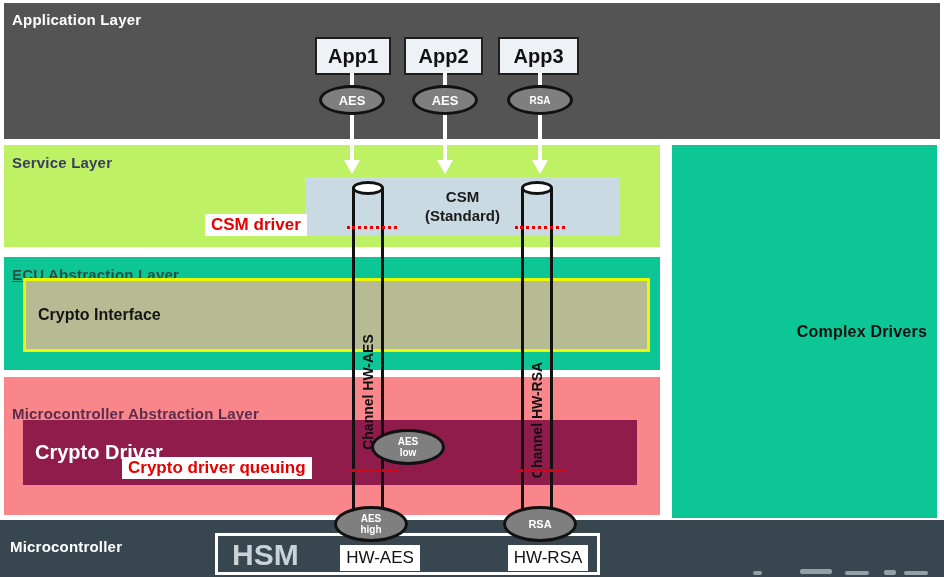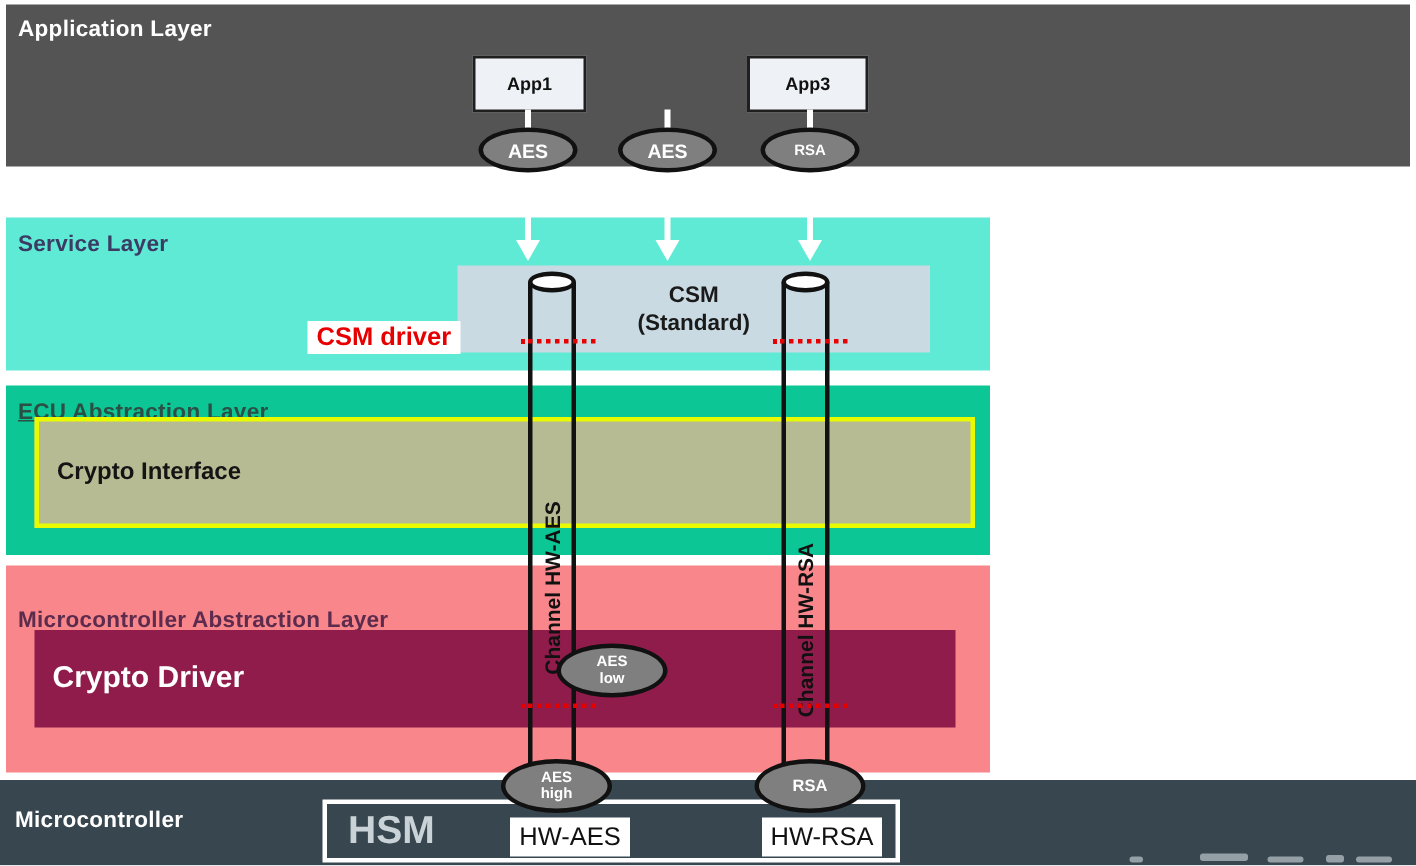--- a/index.html
+++ b/index.html
@@ -4,25 +4,25 @@
 <style>
   html,body{margin:0;padding:0;background:#ffffff;}
   #stage{
     position:relative;width:944px;height:577px;background:#ffffff;overflow:hidden;
     font-family:"Liberation Sans", sans-serif;
   }
   .abs{position:absolute;}
   .layer-title{font-weight:bold;font-size:15px;letter-spacing:.2px;}
 
   
-  .layer-application{left:4px;top:3px;width:936px;height:108px;background:#545454;}
+  .layer-application{left:4px;top:3px;width:936px;height:136px;background:#545454;}
   .layer-application .layer-title{position:absolute;left:8px;top:8px;color:#ffffff;}
   .layer-rte{left:4px;top:114px;width:936px;height:27px;background:#f84e07;}
   .layer-rte .layer-title{position:absolute;left:6px;top:5px;color:#ffffff;}
-  .layer-service{left:4px;top:145px;width:656px;height:102px;background:#5eead4;}
+  .layer-service{left:4px;top:145px;width:656px;height:102px;background:#bef264;}
   .layer-service .layer-title{position:absolute;left:8px;top:9px;color:#3b3b63;}
   .layer-ecu{left:4px;top:257px;width:656px;height:113px;background:#0cc795;}
   .layer-ecu .layer-title{position:absolute;left:8px;top:9px;color:#2b4f44;text-decoration:underline;}
   .layer-mcal{left:4px;top:377px;width:656px;height:138px;background:#f8868a;}
   .layer-mcal .layer-title{position:absolute;left:8px;top:28px;color:#5d2b4d;}
   .layer-microcontroller{left:0px;top:520px;width:944px;height:57px;background:#38474f;}
   .layer-microcontroller .layer-title{position:absolute;left:10px;top:18px;color:#ffffff;}
   .complex-drivers{left:672px;top:145px;width:265px;height:373px;background:#0cc795;}
   .complex-drivers .layer-title{position:absolute;right:10px;top:178px;color:#101010;font-size:16px;}
 
@@ -32,21 +32,21 @@
     color:#1a1a1a;font-weight:bold;font-size:15px;line-height:19px;}
   .crypto-interface{left:23px;top:278px;width:621px;height:68px;background:#b6bb93;
     border:3px solid #e8fb00;display:flex;align-items:center;}
   .crypto-interface span{margin-left:12px;font-weight:bold;font-size:16px;color:#141414;}
   .crypto-driver{left:23px;top:420px;width:614px;height:65px;background:#901c4c;
     display:flex;align-items:center;}
   .crypto-driver span{margin-left:12px;font-weight:bold;font-size:20px;color:#ffffff;}
 
   
   .app-box{top:37px;height:34px;background:#eef2f6;border:2px solid #1f1f1f;
-    display:flex;align-items:center;justify-content:center;font-weight:bold;font-size:12px;color:#111;}
+    display:flex;align-items:center;justify-content:center;font-weight:bold;font-size:20px;color:#111;}
   .app1{left:315px;width:72px;} .app2{left:404px;width:75px;} .app3{left:498px;width:77px;}
   .connector{width:4px;background:#ffffff;top:73px;height:89px;z-index:4;}
   .arrow-down{width:0;height:0;border-left:8px solid transparent;border-right:8px solid transparent;
     border-top:14px solid #ffffff;top:160px;z-index:4;}
 
   
   .g-ellipse{background:#7f7f7f;border:3px solid #111111;border-radius:50%;
     display:flex;flex-direction:column;align-items:center;justify-content:center;
     color:#ffffff;font-weight:bold;z-index:6;}
   .top-ellipse{top:85px;width:60px;height:24px;font-size:13px;}
@@ -74,21 +74,21 @@
   .note-csm{left:205px;top:214px;}
   .note-cdq{left:122px;top:457px;}
   .dotted{height:0;border-top:3px dotted #e60000;z-index:7;}
   .dot-csm-a{left:347px;top:226px;width:50px;}
   .dot-csm-b{left:515px;top:226px;width:50px;}
   .dot-cdq-a{left:347px;top:469px;width:50px;}
   .dot-cdq-b{left:515px;top:469px;width:50px;}
 
   
   .hsm-box{left:215px;top:533px;width:379px;height:36px;border:3px solid #ffffff;z-index:3;}
-  .hsm-label{left:232px;top:538px;color:#c9d2d6;font-weight:bold;font-size:26px;z-index:4;}
+  .hsm-label{left:232px;top:538px;color:#c9d2d6;font-weight:bold;font-size:30px;z-index:4;}
   .hw-box{top:545px;width:80px;height:26px;background:#ffffff;color:#111;
     display:flex;align-items:center;justify-content:center;font-size:17px;z-index:4;}
   .hw-aes{left:340px;} .hw-rsa{left:508px;}
 
   
   .frag{background:rgba(225,233,238,.55);border-radius:2px;z-index:2;}
 </style>
 </head>
 <body>
 
@@ -102,56 +102,61 @@
   </div>
   <div class="abs layer-ecu">
     <div class="layer-title">ECU Abstraction Layer</div>
   </div>
   <div class="abs layer-mcal">
     <div class="layer-title">Microcontroller Abstraction Layer</div>
   </div>
   <div class="abs layer-microcontroller">
     <div class="layer-title">Microcontroller</div>
   </div>
+  <div class="abs complex-drivers">
+    <div class="layer-title">Complex Drivers</div>
+  </div>
 
   <div class="abs crypto-interface">
     <span>Crypto Interface</span>
   </div>
   <div class="abs csm-box">
     <div>CSM</div>
     <div>(Standard)</div>
   </div>
   <div class="abs crypto-driver">
     <span>Crypto Driver</span>
   </div>
 
   <div class="abs connector" style="left:350px;"></div>
   <div class="abs connector" style="left:443px;"></div>
   <div class="abs connector" style="left:538px;"></div>
   <div class="abs arrow-down" style="left:344px;"></div>
   <div class="abs arrow-down" style="left:437px;"></div>
   <div class="abs arrow-down" style="left:532px;"></div>
 
   <div class="abs app-box app1">App1</div>
+  <div class="abs app-box app2">App2</div>
   <div class="abs app-box app3">App3</div>
 
   <div class="abs g-ellipse top-ellipse e-app1">AES</div>
   <div class="abs g-ellipse top-ellipse e-app2">AES</div>
   <div class="abs g-ellipse top-ellipse e-app3">RSA</div>
 
   <div class="abs pipe pipe-aes"></div>
   <div class="abs pipe pipe-rsa"></div>
   <div class="abs pipe-cap cap-aes"></div>
   <div class="abs pipe-cap cap-rsa"></div>
   <div class="abs channel-label ch-aes">Channel HW-AES</div>
   <div class="abs channel-label ch-rsa">Channel HW-RSA</div>
 
   <div class="abs red-note note-csm">CSM driver</div>
   <div class="abs dotted dot-csm-a"></div>
   <div class="abs dotted dot-csm-b"></div>
+  <div class="abs red-note note-cdq">Crypto driver queuing</div>
   <div class="abs dotted dot-cdq-a"></div>
   <div class="abs dotted dot-cdq-b"></div>
 
   <div class="abs g-ellipse two-line e-aes-low">
     <div>AES</div>
     <div>low</div>
   </div>
   <div class="abs g-ellipse two-line e-aes-high">
     <div>AES</div>
     <div>high</div>

